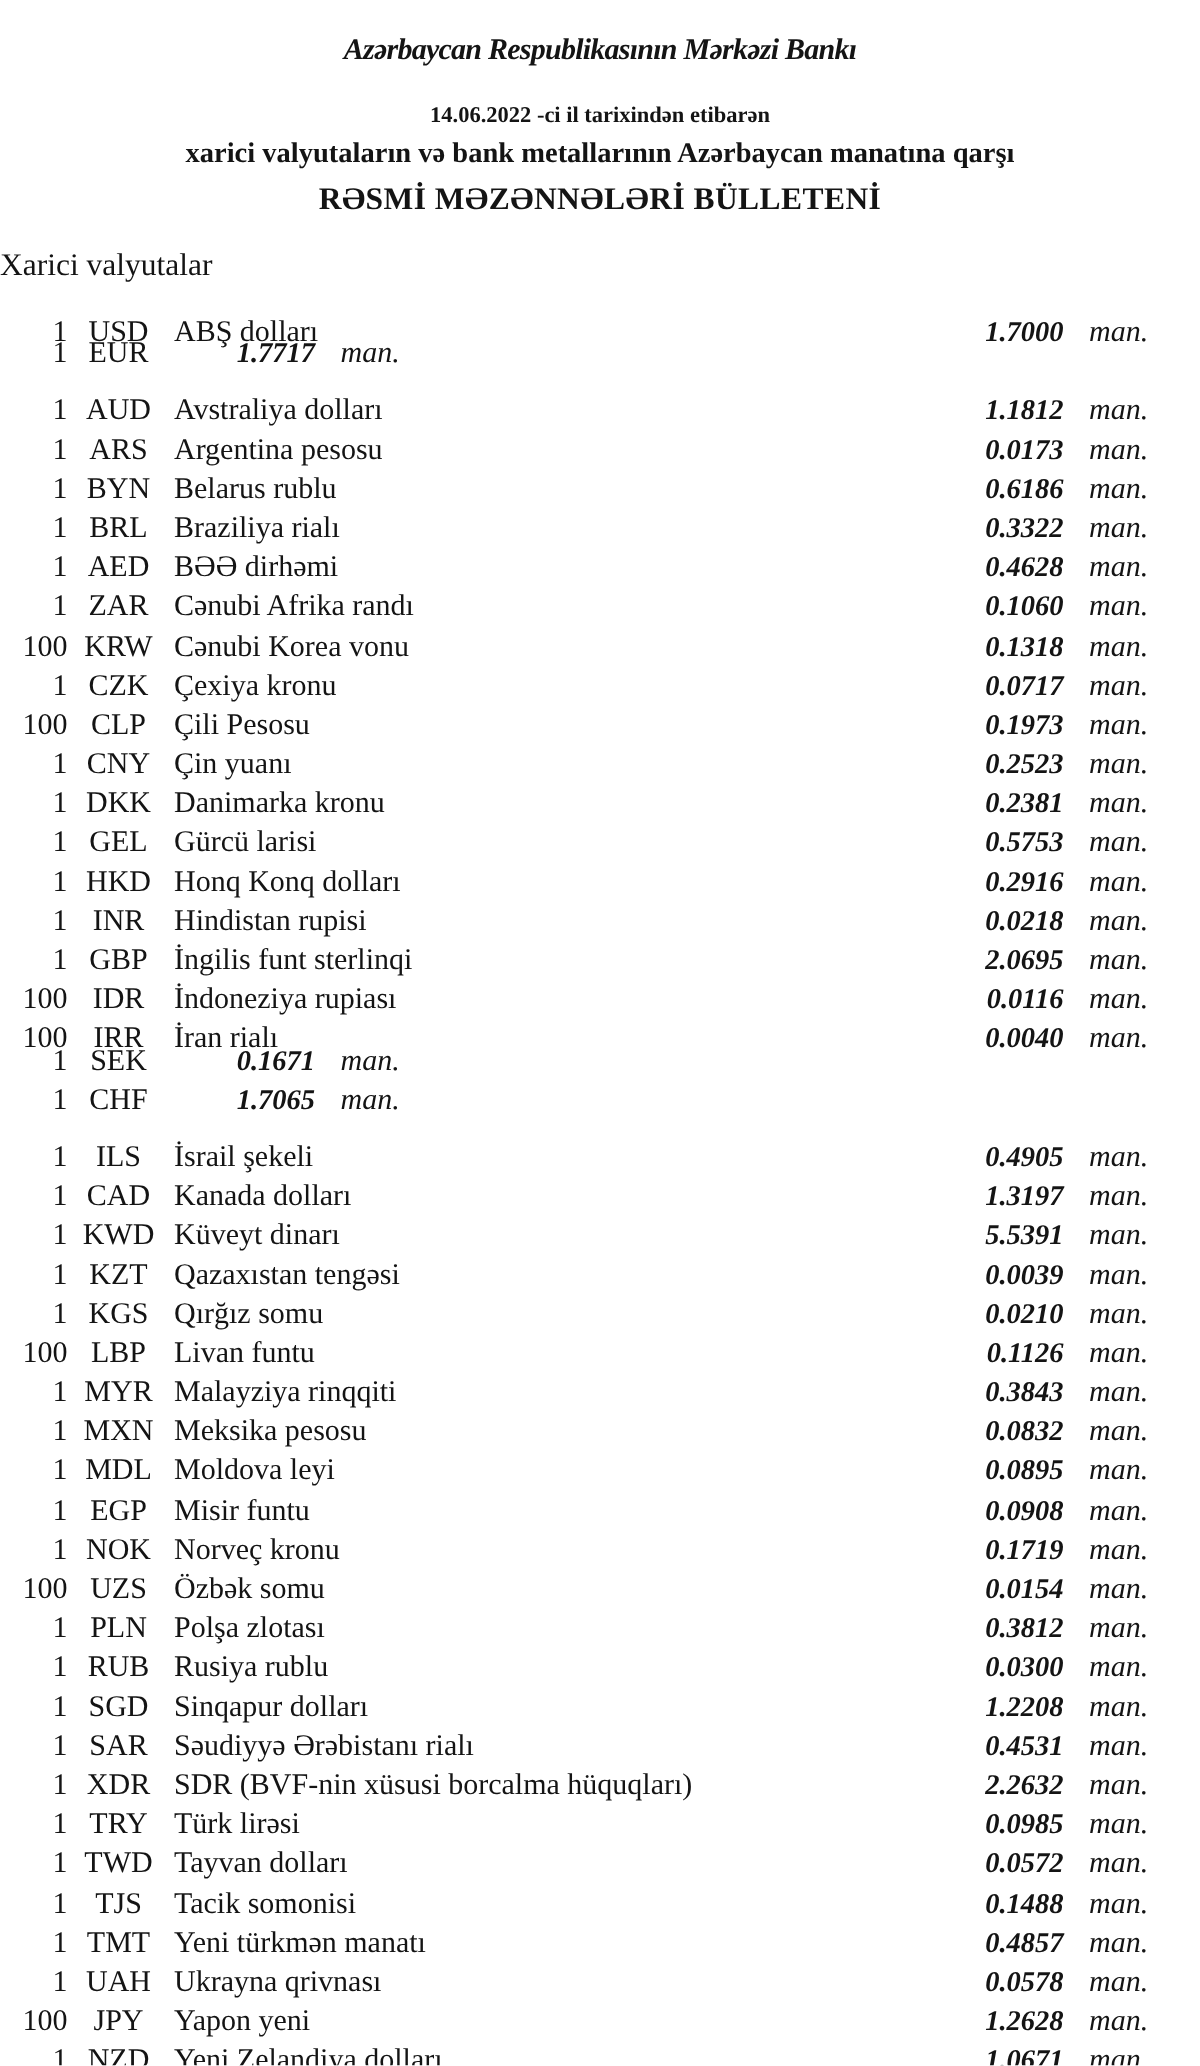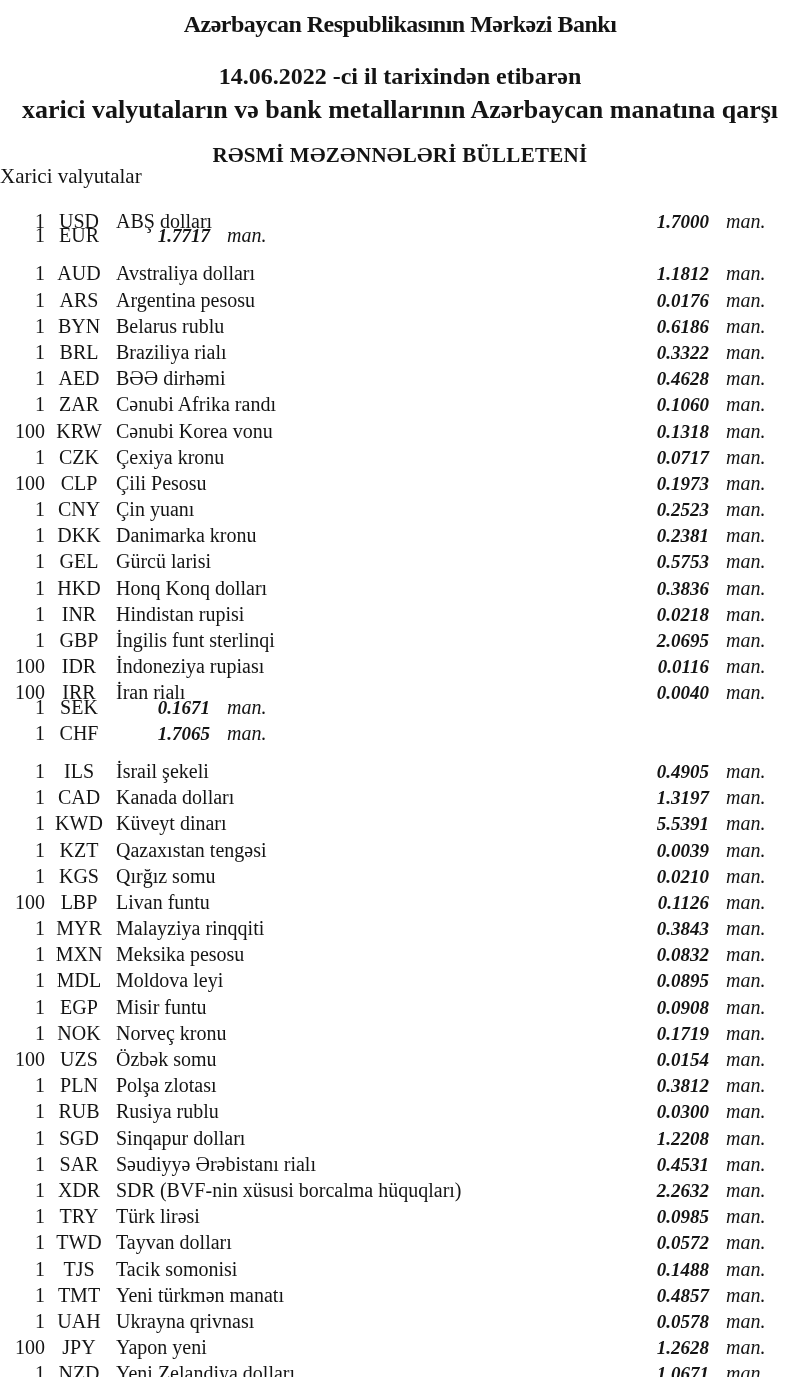--- a/index.html
+++ b/index.html
@@ -18,38 +18,39 @@
   }
   .header {
     position: absolute;
     top: 0;
     left: 0;
     width: 100%;
     text-align: center;
     font-weight: bold;
   }
   .bank-title {
-    margin: 4px;
+    margin: 15px;
     padding-top: 7px;
-    font-size: 24px;
+    font-size: 20px;
     line-height: 1.15;
     letter-spacing: -0.5px;
+    font-style: italic;
   }
   .date-line {
     margin-top: 24px;
-    font-size: 24px;
+    font-size: 15px;
     line-height: 1.1;
   }
   .subtitle-line {
     margin-top: 7px;
-    font-size: 26px;
+    font-size: 19px;
     line-height: 1.1;
   }
   .bulletin-title {
-    margin-top: 19px;
+    margin-top: 8px;
     font-size: 21px;
     line-height: 1.1;
     letter-spacing: 0.3px;
   }
   .section-title {
     position: absolute;
     top: 164px;
     left: 0;
     width: 100%;
     text-align: left;
@@ -137,21 +138,21 @@
     <span class="code">AUD</span>
     <span class="name">Avstraliya dolları</span>
     <span class="rate">1.1812</span>
     <span class="unit">man.</span>
   </div>
 
   <div class="row">
     <span class="qty">1</span>
     <span class="code">ARS</span>
     <span class="name">Argentina pesosu</span>
-    <span class="rate">0.0176</span>
+    <span class="rate">0.0173</span>
     <span class="unit">man.</span>
   </div>
 
   <div class="row">
     <span class="qty">1</span>
     <span class="code">BYN</span>
     <span class="name">Belarus rublu</span>
     <span class="rate">0.6186</span>
     <span class="unit">man.</span>
   </div>
@@ -225,21 +226,21 @@
     <span class="code">GEL</span>
     <span class="name">Gürcü larisi</span>
     <span class="rate">0.5753</span>
     <span class="unit">man.</span>
   </div>
 
   <div class="row">
     <span class="qty">1</span>
     <span class="code">HKD</span>
     <span class="name">Honq Konq dolları</span>
-    <span class="rate">0.3836</span>
+    <span class="rate">0.2916</span>
     <span class="unit">man.</span>
   </div>
 
   <div class="row">
     <span class="qty">1</span>
     <span class="code">INR</span>
     <span class="name">Hindistan rupisi</span>
     <span class="rate">0.0218</span>
     <span class="unit">man.</span>
   </div>

